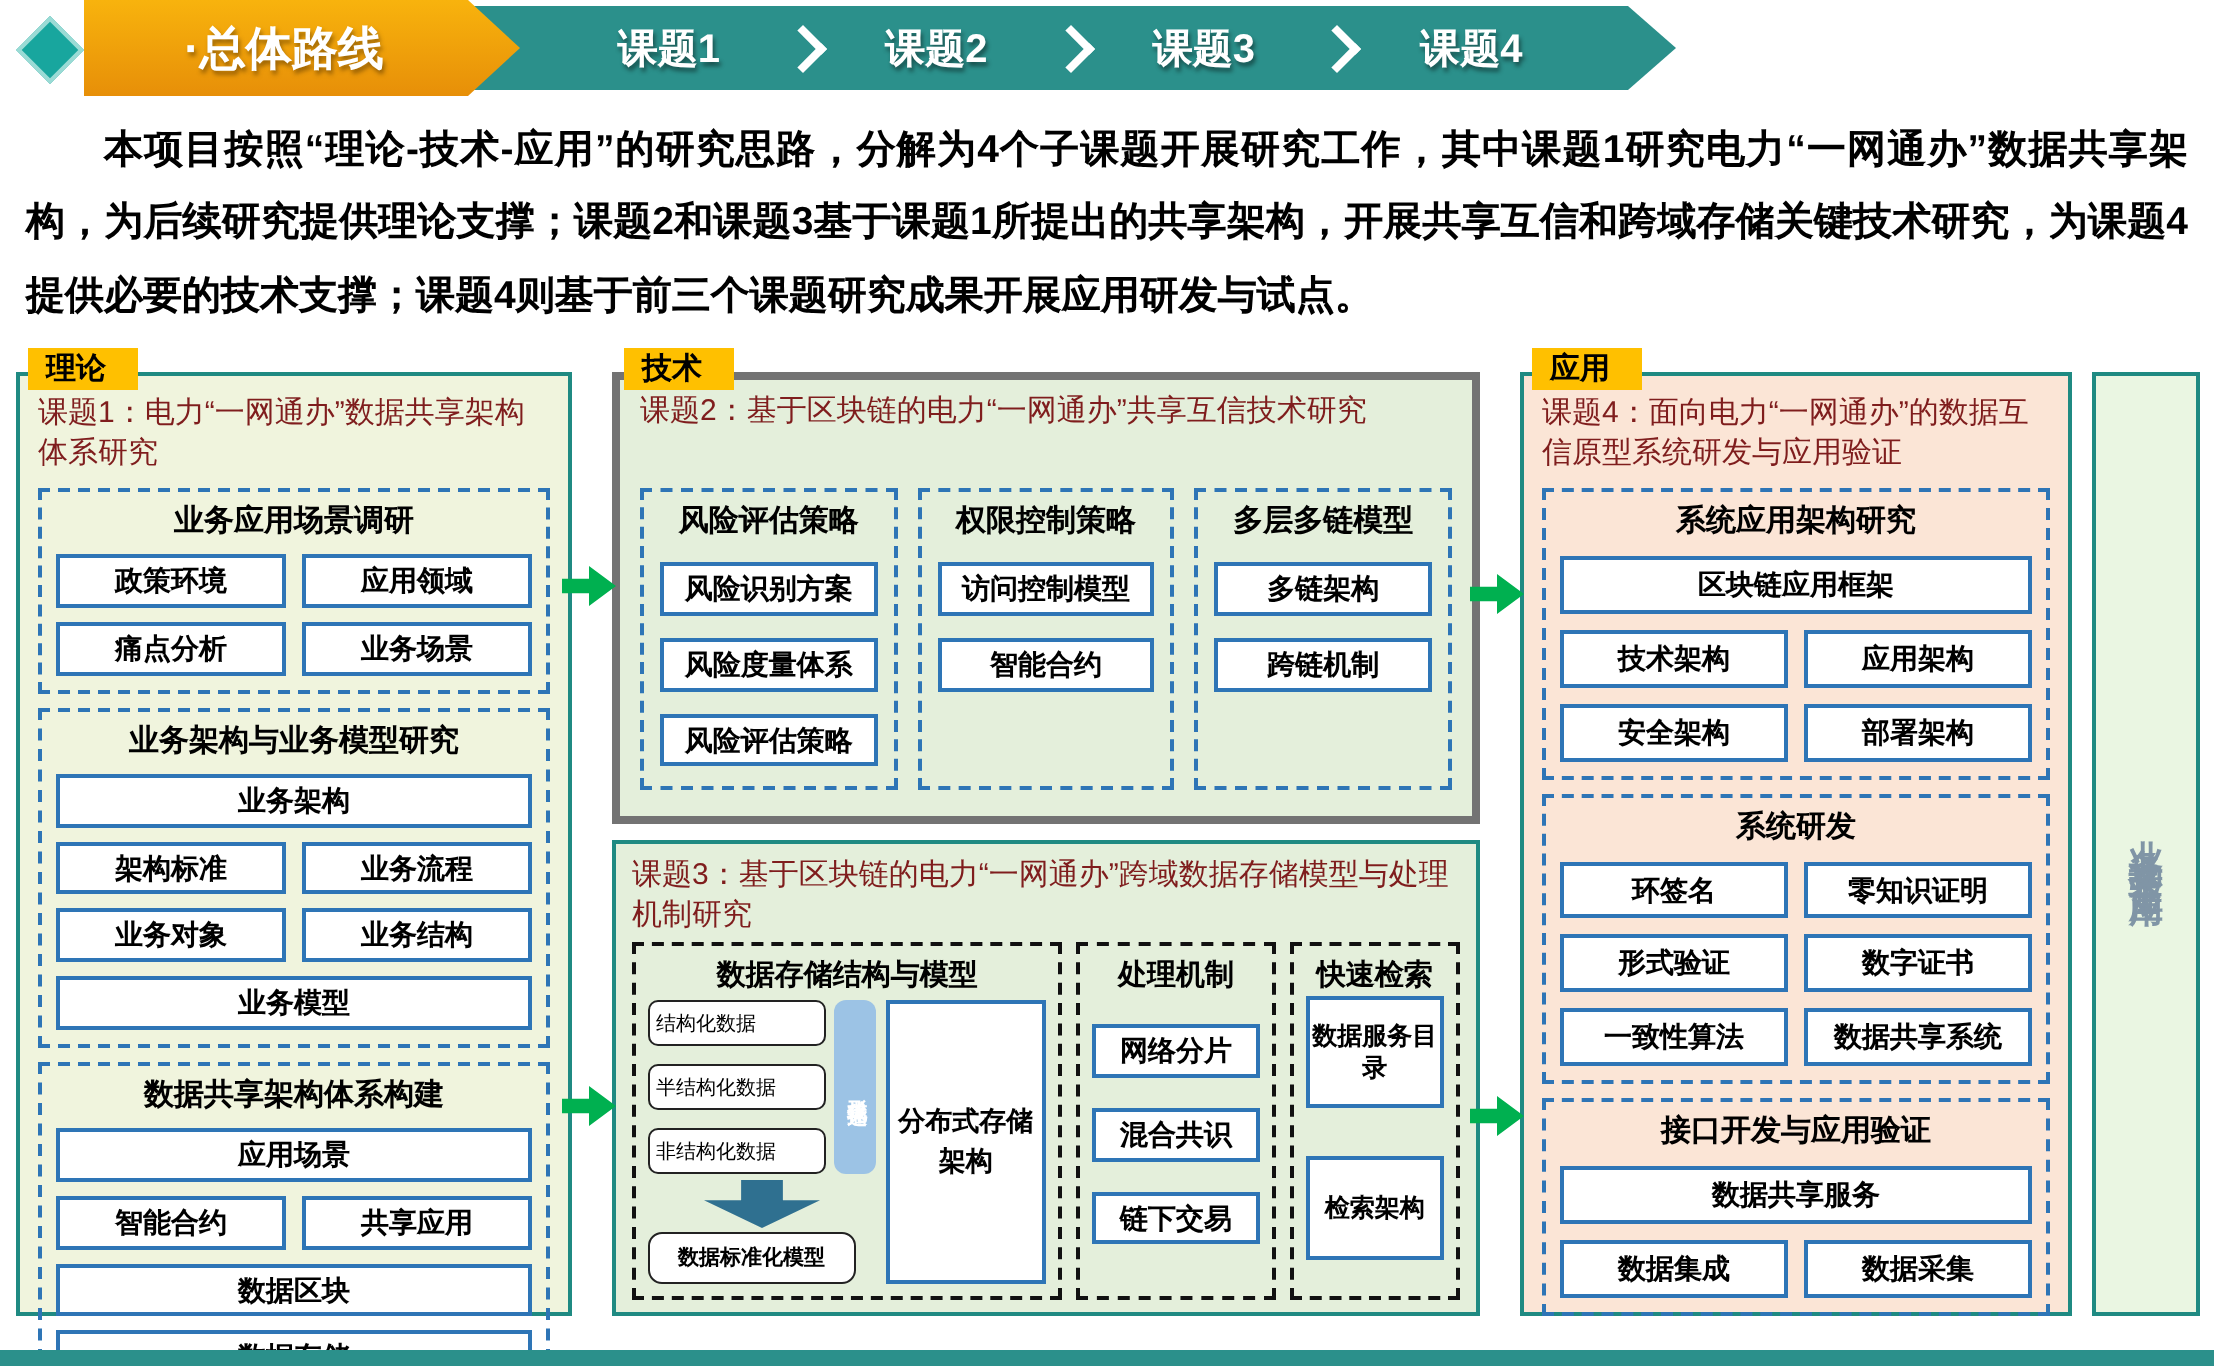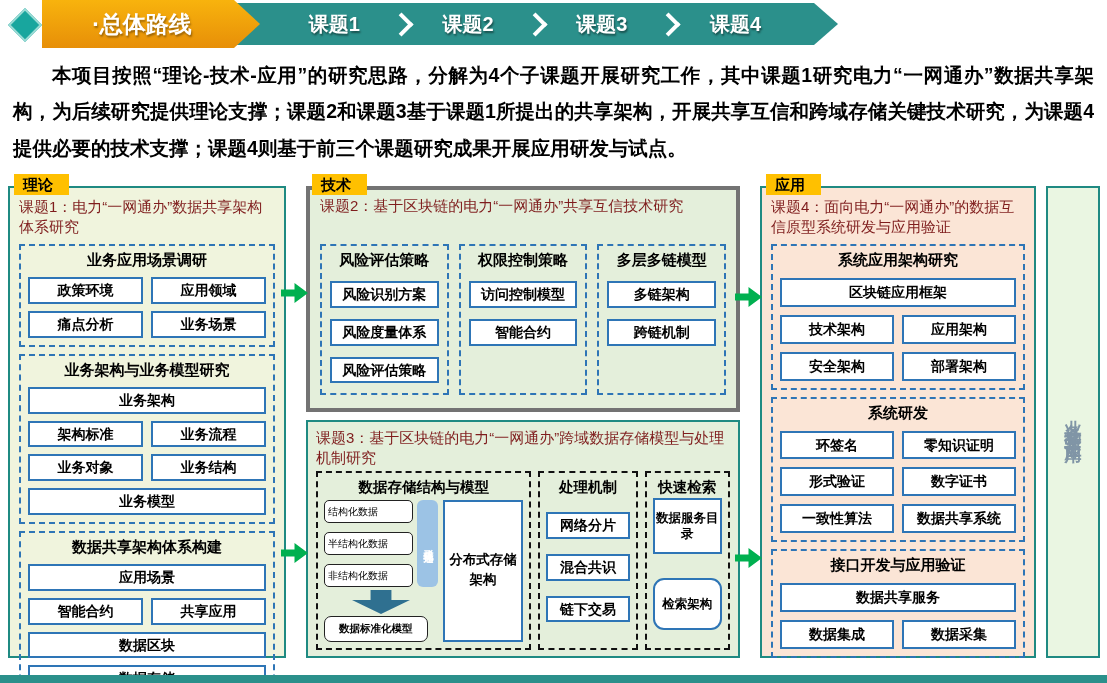--- a/index.html
+++ b/index.html
@@ -73,21 +73,21 @@
   }
   .col3 .wbox { padding:4px 2px; }
   .col3 .row { margin-top:8px; }
   
   .groups2 { display:flex; gap:10px; margin-top:28px; }
   .group2 { flex:1; border:2px dashed #2e75b6; padding:3px 8px 10px; }
   .group2 .wbox { margin-top:11px; }
   
   .groups3 { display:flex; gap:7px; margin-top:3px; }
   .group3 { border:2px dashed #111; padding:3px 6px 6px; box-sizing:border-box; }
-  .g-storage { flex:0 0 52%;font-family:Liberation Mono, monospace; } .g-process { flex:0 0 24%; } .g-search { flex:1; }
+  .g-storage { flex:0 0 52%; } .g-process { flex:0 0 24%; } .g-search { flex:1; }
   .group3 .sec-h { font-size:14.5px; }
   .storage-body { display:flex; gap:5px; margin-top:3px; }
   .storage-left { width:57%; display:flex; flex-direction:column; }
   .inputs-wrap { display:flex; gap:4px; }
   .inputs { flex:1; display:flex; flex-direction:column; gap:9px; }
   .inbox {
     background:#fff; border:1.5px solid #222; border-radius:5px;
     font-size:10px; padding:4px 3px 3px; text-align:left; white-space:nowrap;
   }
   .pill {
@@ -108,21 +108,21 @@
     display:flex; align-items:center; justify-content:center; text-align:center;
     font-size:13.5px; font-weight:600; line-height:1.5; padding:2px;
   }
   .proc-box { margin-top:15px; white-space:normal; }
   .tallbox {
     background:#fff; border:2px solid #2e75b6; text-align:center; font-size:12.5px;
     font-weight:600; display:flex; align-items:center; justify-content:center;
     line-height:1.3; white-space:normal;
   }
   .search-1 { height:52px; margin-top:0; }
-  .search-2 { height:48px; margin-top:24px;border-radius:11px; }
+  .search-2 { height:48px; margin-top:24px; }
   
   .garrow {
     position:absolute; width:27px; height:20px; background:#00b050; z-index:4;
     clip-path:polygon(0 32%,50% 32%,50% 0,100% 50%,50% 100%,50% 68%,0 68%);
   }
   .a1 { left:281px; top:111px; } .a2 { left:281px; top:371px; }
   .a3 { left:735px; top:115px; } .a4 { left:735px; top:376px; }
   
   .bottom-bar { position:absolute; left:0; top:675px; width:1107px; height:8px; background:#2b908b; }
 </style>

